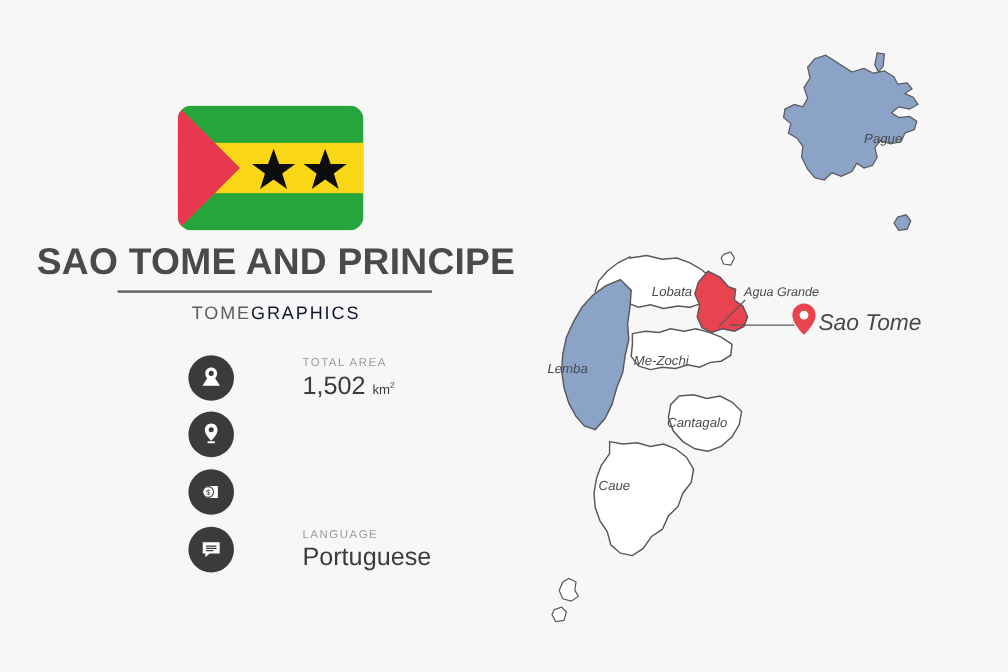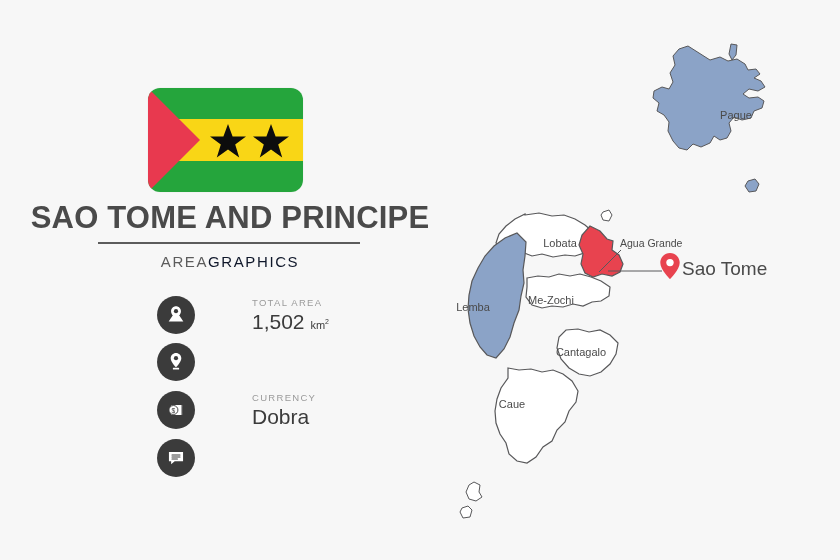--- a/index.html
+++ b/index.html
@@ -53,21 +53,21 @@
   .stat-text{display:flex;flex-direction:column;line-height:1;margin-left:44px;}
   .stat-label{
     font-size:9.5px;letter-spacing:1.3px;color:#9a9a9a;
     margin-bottom:4px;text-transform:uppercase;
   }
   .stat-value{font-size:21px;color:#3b3b3b;font-weight:400;white-space:nowrap;}
   .stat-value .unit{font-size:11px;color:#3b3b3b;}
   .stat-value .unit sup{font-size:7px;}
 
   
-  .map-wrap{position:absolute;left:0;top:0;width:840px;height:560px;pointer-events:none;}
+  .map-wrap{position:absolute;left:0;top:0;width:840px;height:560px;pointer-events:none;font-style:italic;}
   .map-wrap svg{display:block;width:840px;height:560px;}
 
   .dist-label{
     font-family:"Liberation Sans", sans-serif;
     font-size:11px;fill:#4a4a4a;
   }
   .dist-label-small{
     font-family:"Liberation Sans", sans-serif;
     font-size:10.5px;fill:#4a4a4a;
   }
@@ -87,21 +87,21 @@
       <rect x="0" y="31" width="155" height="42" fill="#f9d616"></rect>
       <polygon points="0,0 0,104 52,52" fill="#e8394f"></polygon>
       <polygon fill="#0d0d0d" points="80,36 84.6,48.6 98,48.6 87.2,56.6 91.2,69.5 80,61.5 68.8,69.5 72.8,56.6 62,48.6 75.4,48.6"></polygon>
       <polygon fill="#0d0d0d" points="123,36 127.6,48.6 141,48.6 130.2,56.6 134.2,69.5 123,61.5 111.8,69.5 115.8,56.6 105,48.6 118.4,48.6"></polygon>
     </svg>
   </div>
 
   <div class="title">SAO TOME AND PRINCIPE</div>
   <div class="title-rule"></div>
   <div class="subtitle">
-    <span class="sub-info">AREA</span><span class="sub-graphics">GRAPHICS</span>
+    <span class="sub-info">TOME</span><span class="sub-graphics">GRAPHICS</span>
   </div>
 
   <div class="stat" style="top:296px">
     <div class="stat-icon">
       <svg width="22" height="22" viewBox="0 0 24 24">
         <path d="M4 19 L8 13 L16 13 L20 19 Z" fill="#ffffff"></path>
         <path d="M12 2.5c-3 0-5.4 2.4-5.4 5.4 0 4 5.4 9.1 5.4 9.1s5.4-5.1 5.4-9.1c0-3-2.4-5.4-5.4-5.4z" fill="#ffffff"></path>
         <circle cx="12" cy="7.8" r="2.3" fill="#3b3b3b"></circle>
       </svg>
     </div>
@@ -123,32 +123,32 @@
 
   <div class="stat" style="top:391px">
     <div class="stat-icon">
       <svg width="22" height="22" viewBox="0 0 24 24">
         <path d="M7 6.5h11.2c.5 0 .8.4.8.9v9.2c0 .5-.3.9-.8.9H7z" fill="#ffffff"></path>
         <path d="M18.6 6.5v11M20 8.2v7.6" stroke="#3b3b3b" stroke-width="1.1" fill="none"></path>
         <circle cx="9.2" cy="12" r="4.9" fill="#ffffff" stroke="#3b3b3b" stroke-width="1"></circle>
         <text x="9.2" y="15.1" text-anchor="middle" font-size="7.2" font-family="Liberation Sans, sans-serif" fill="#3b3b3b">$</text>
       </svg>
     </div>
-    <div class="stat-text">
-      <span class="stat-label">CURRENCY</span>
-      <span class="stat-value">Dobra</span>
-    </div>
   </div>
 
   <div class="stat" style="top:439px">
     <div class="stat-icon">
       <svg width="22" height="22" viewBox="0 0 24 24">
         <path d="M4.3 5.4h15.4v10.2H10.6l-3.9 3.3v-3.3H4.3z" fill="#ffffff"></path>
         <path d="M7.6 8.8h8.8M7.6 10.9h8.8M7.6 13h6" stroke="#3b3b3b" stroke-width="1.1" stroke-linecap="round"></path>
       </svg>
+    </div>
+    <div class="stat-text">
+      <span class="stat-label">LANGUAGE</span>
+      <span class="stat-value">Portuguese</span>
     </div>
   </div>
 
   <div class="map-wrap">
     <svg viewBox="0 0 840 560">
 
       <g>
         <path fill="#8ba3c7" stroke="#58585a" stroke-width="1" d="M731 44 l6 1 -1 10 -4 5 -3 -6 z"></path>
         <path fill="#8ba3c7" stroke="#58585a" stroke-width="1" d="M710 60 l10 -3 8 4 9 -2 8 5 3 6 8 -1 4 5 -6 4 7 3 4 6 -7 4 -9 -2 -6 5 6 4 9 -1 6 4 -2 7 -8 3 -3 7 -9 2 -8 -3 -5 6 2 8 -4 7 -7 2 -6 -4 -4 7 -9 4 -8 -3 -6 6 -8 -2 -6 -7 -5 -10 1 -9 -5 -7 -7 -4 2 -8 -6 -5 1 -7 8 -4 7 2 4 -7 -3 -9 5 -8 -2 -9 6 -7 9 -3 z"></path>
         <path fill="#8ba3c7" stroke="#58585a" stroke-width="1" d="M748 181 l7 -2 4 5 -3 7 -7 1 -4 -6 z"></path>

